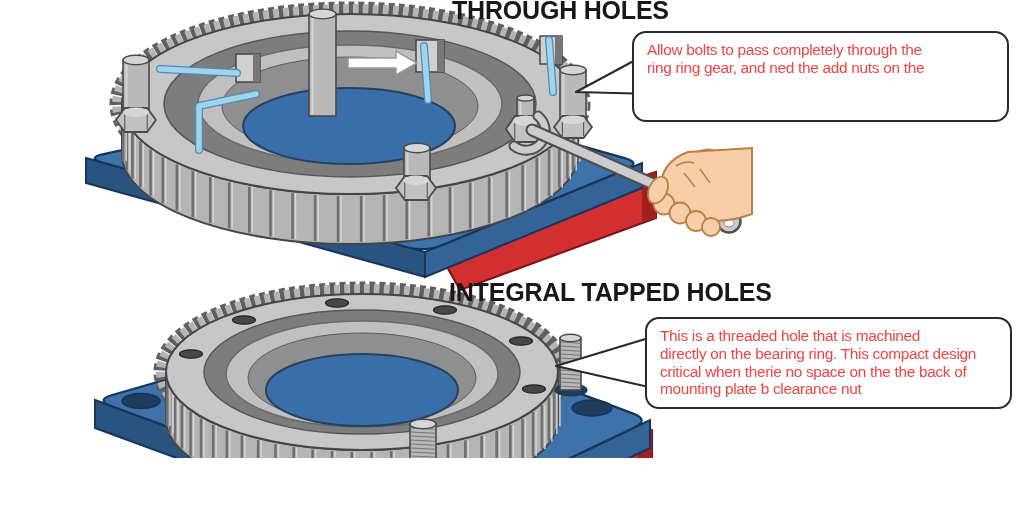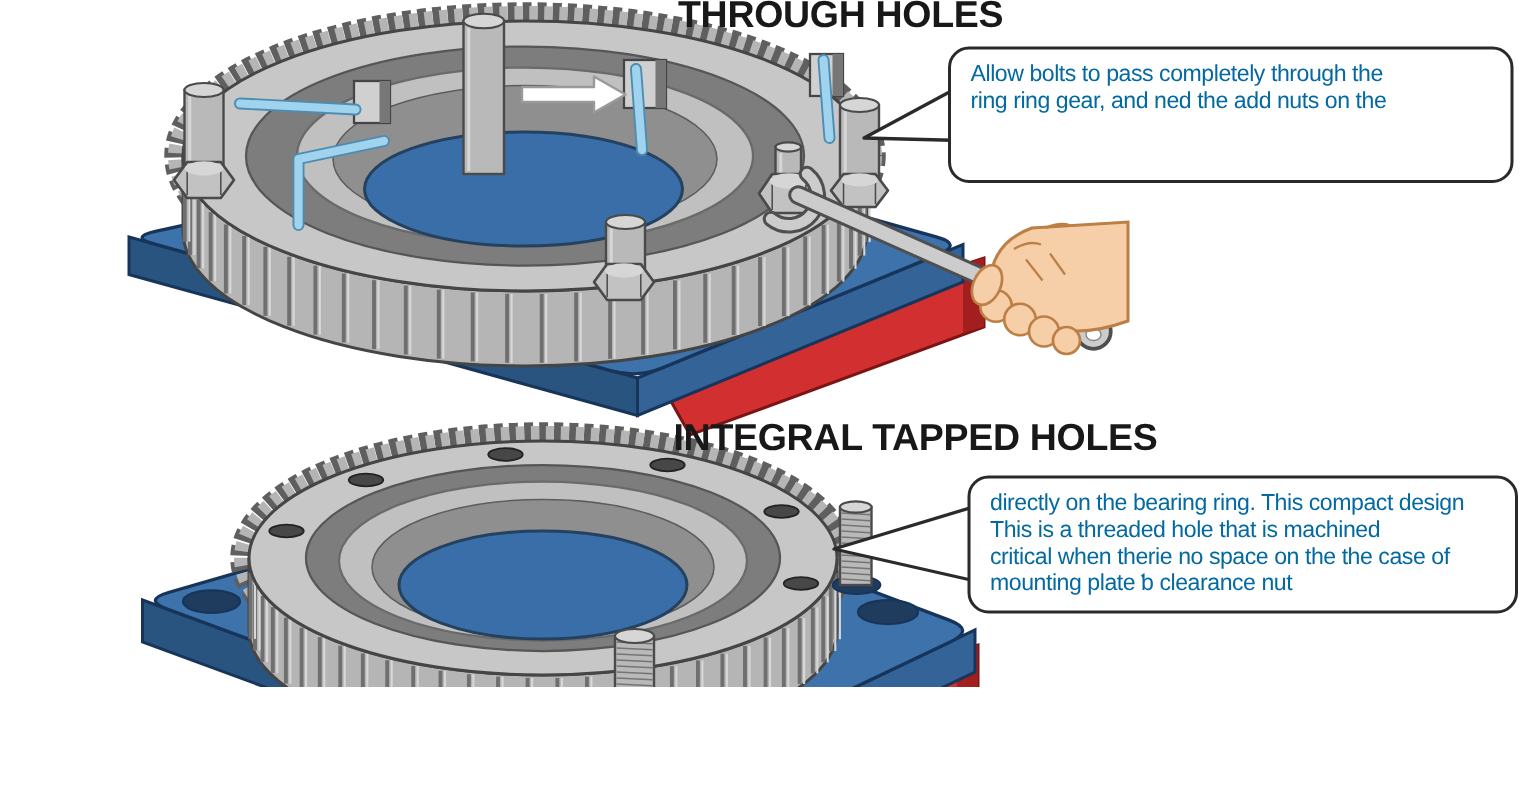--- a/index.html
+++ b/index.html
@@ -10,21 +10,21 @@
   .canvas svg{position:absolute;left:0;top:0;}
   .sec-title{
     position:absolute;font-weight:700;font-size:25px;letter-spacing:-0.2px;
     color:#181818;white-space:nowrap;
   }
   #t1{left:452px;top:-4px;}
   #t2{left:449px;top:278px;}
   .callout{
     position:absolute;box-sizing:border-box;background:#ffffff;
     border:2.2px solid #2a2a2a;border-radius:14px;
-    padding:8px 8px 6px 13px;color:#0369a1;
+    padding:8px 8px 6px 13px;color:#ef4444;
     font-size:15.4px;line-height:17.8px;letter-spacing:-0.3px;
   }
   .callout .cl{white-space:nowrap;}
   #c1{left:632px;top:31px;width:377px;height:91px;}
   #c2{left:645px;top:317px;width:367px;height:92px;}
 </style>
 </head>
 <body>
 
 <div class="canvas">
@@ -310,18 +310,18 @@
   <div class="sec-title" id="t1">THROUGH HOLES</div>
 
   <div class="sec-title" id="t2">INTEGRAL TAPPED HOLES</div>
 
   <div class="callout" id="c1">
     <div class="cl">Allow bolts to pass completely through the</div>
     <div class="cl">ring ring gear, and ned the add nuts on the</div>
   </div>
 
   <div class="callout" id="c2">
+    <div class="cl">This is a threaded hole that is machined</div>
     <div class="cl">directly on the bearing ring. This compact design</div>
-    <div class="cl">This is a threaded hole that is machined</div>
-    <div class="cl">critical when therie no space on the the case of</div>
+    <div class="cl">critical when therie no space on the the back of</div>
     <div class="cl">mounting plate ƅ clearance nut</div>
   </div>
 </div>
 
 </body></html>

